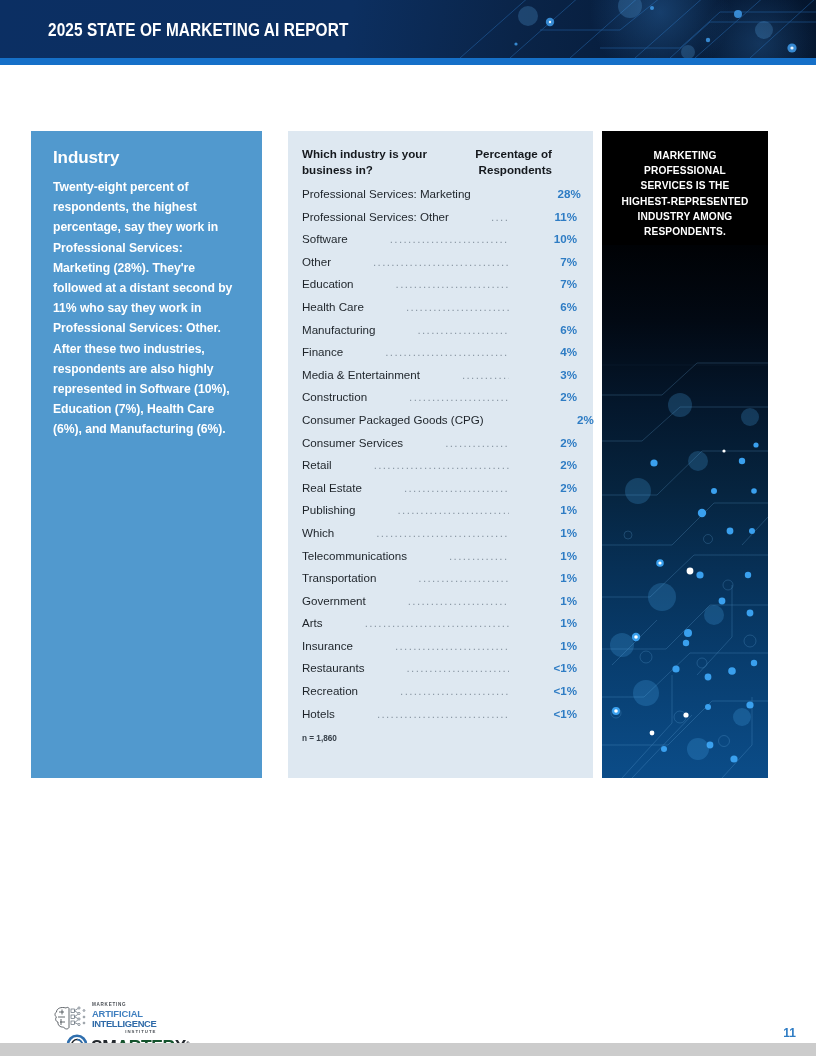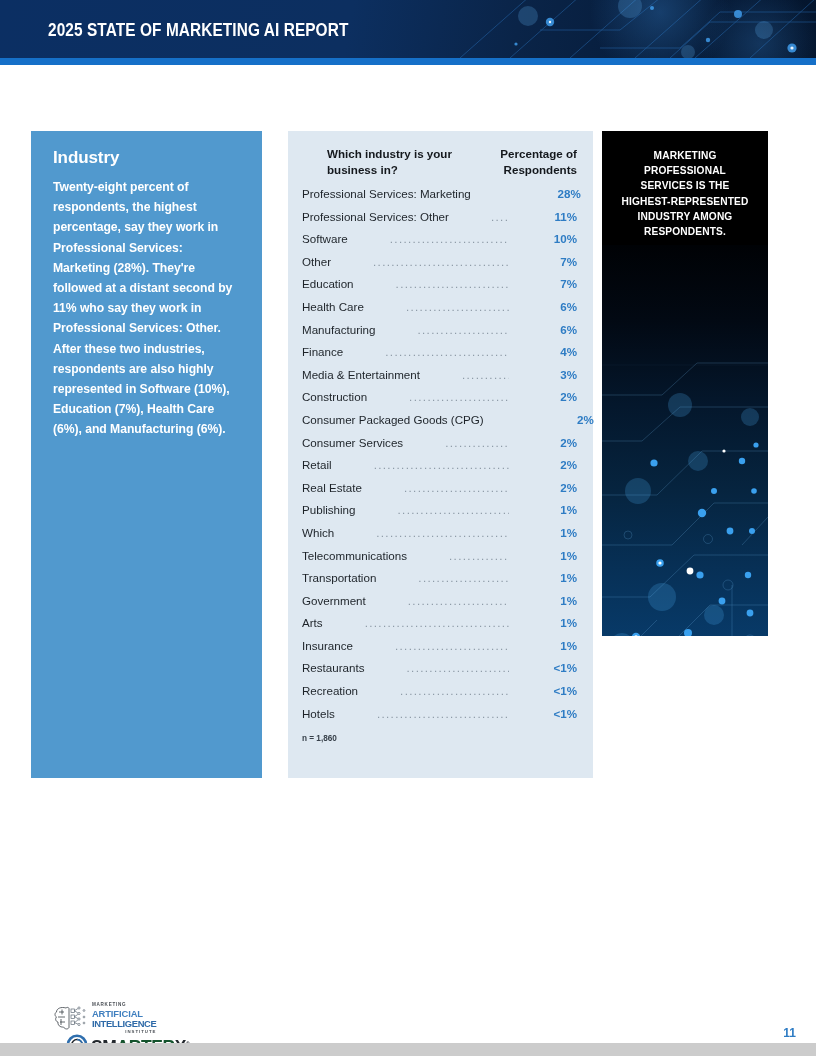--- a/index.html
+++ b/index.html
@@ -81,21 +81,21 @@
   .table-panel {
     position: absolute;
     left: 288px; top: 131px;
     width: 305px; height: 647px;
     background: #dee8f1;
     box-sizing: border-box;
     padding: 15px 16px 0 14px;
   }
   .thead {
     display: flex;
-    justify-content: flex-end;
+    justify-content: flex-start;
     align-items: flex-start;
     font-weight: bold;
     color: #14181d;
     font-size: 11.6px;
     line-height: 15.5px;
     margin-bottom: 6px;
   }
   .thead-left { width: 150px; }
   .thead-right { text-align: right; width: 100px; }
 
@@ -128,21 +128,21 @@
     margin-top: 9px;
     font-size: 8.2px;
     color: #37404a;
     font-weight: bold;
   }
 
   
   .callout-panel {
     position: absolute;
     left: 602px; top: 131px;
-    width: 166px; height: 505px;
+    width: 166px; height: 647px;
     background: #000000;
     overflow: hidden;
   }
   .callout-text {
     position: relative;
     z-index: 3;
     padding: 17px 12px 0 12px;
     color: #ffffff;
     font-size: 10.6px;
     font-weight: bold;

